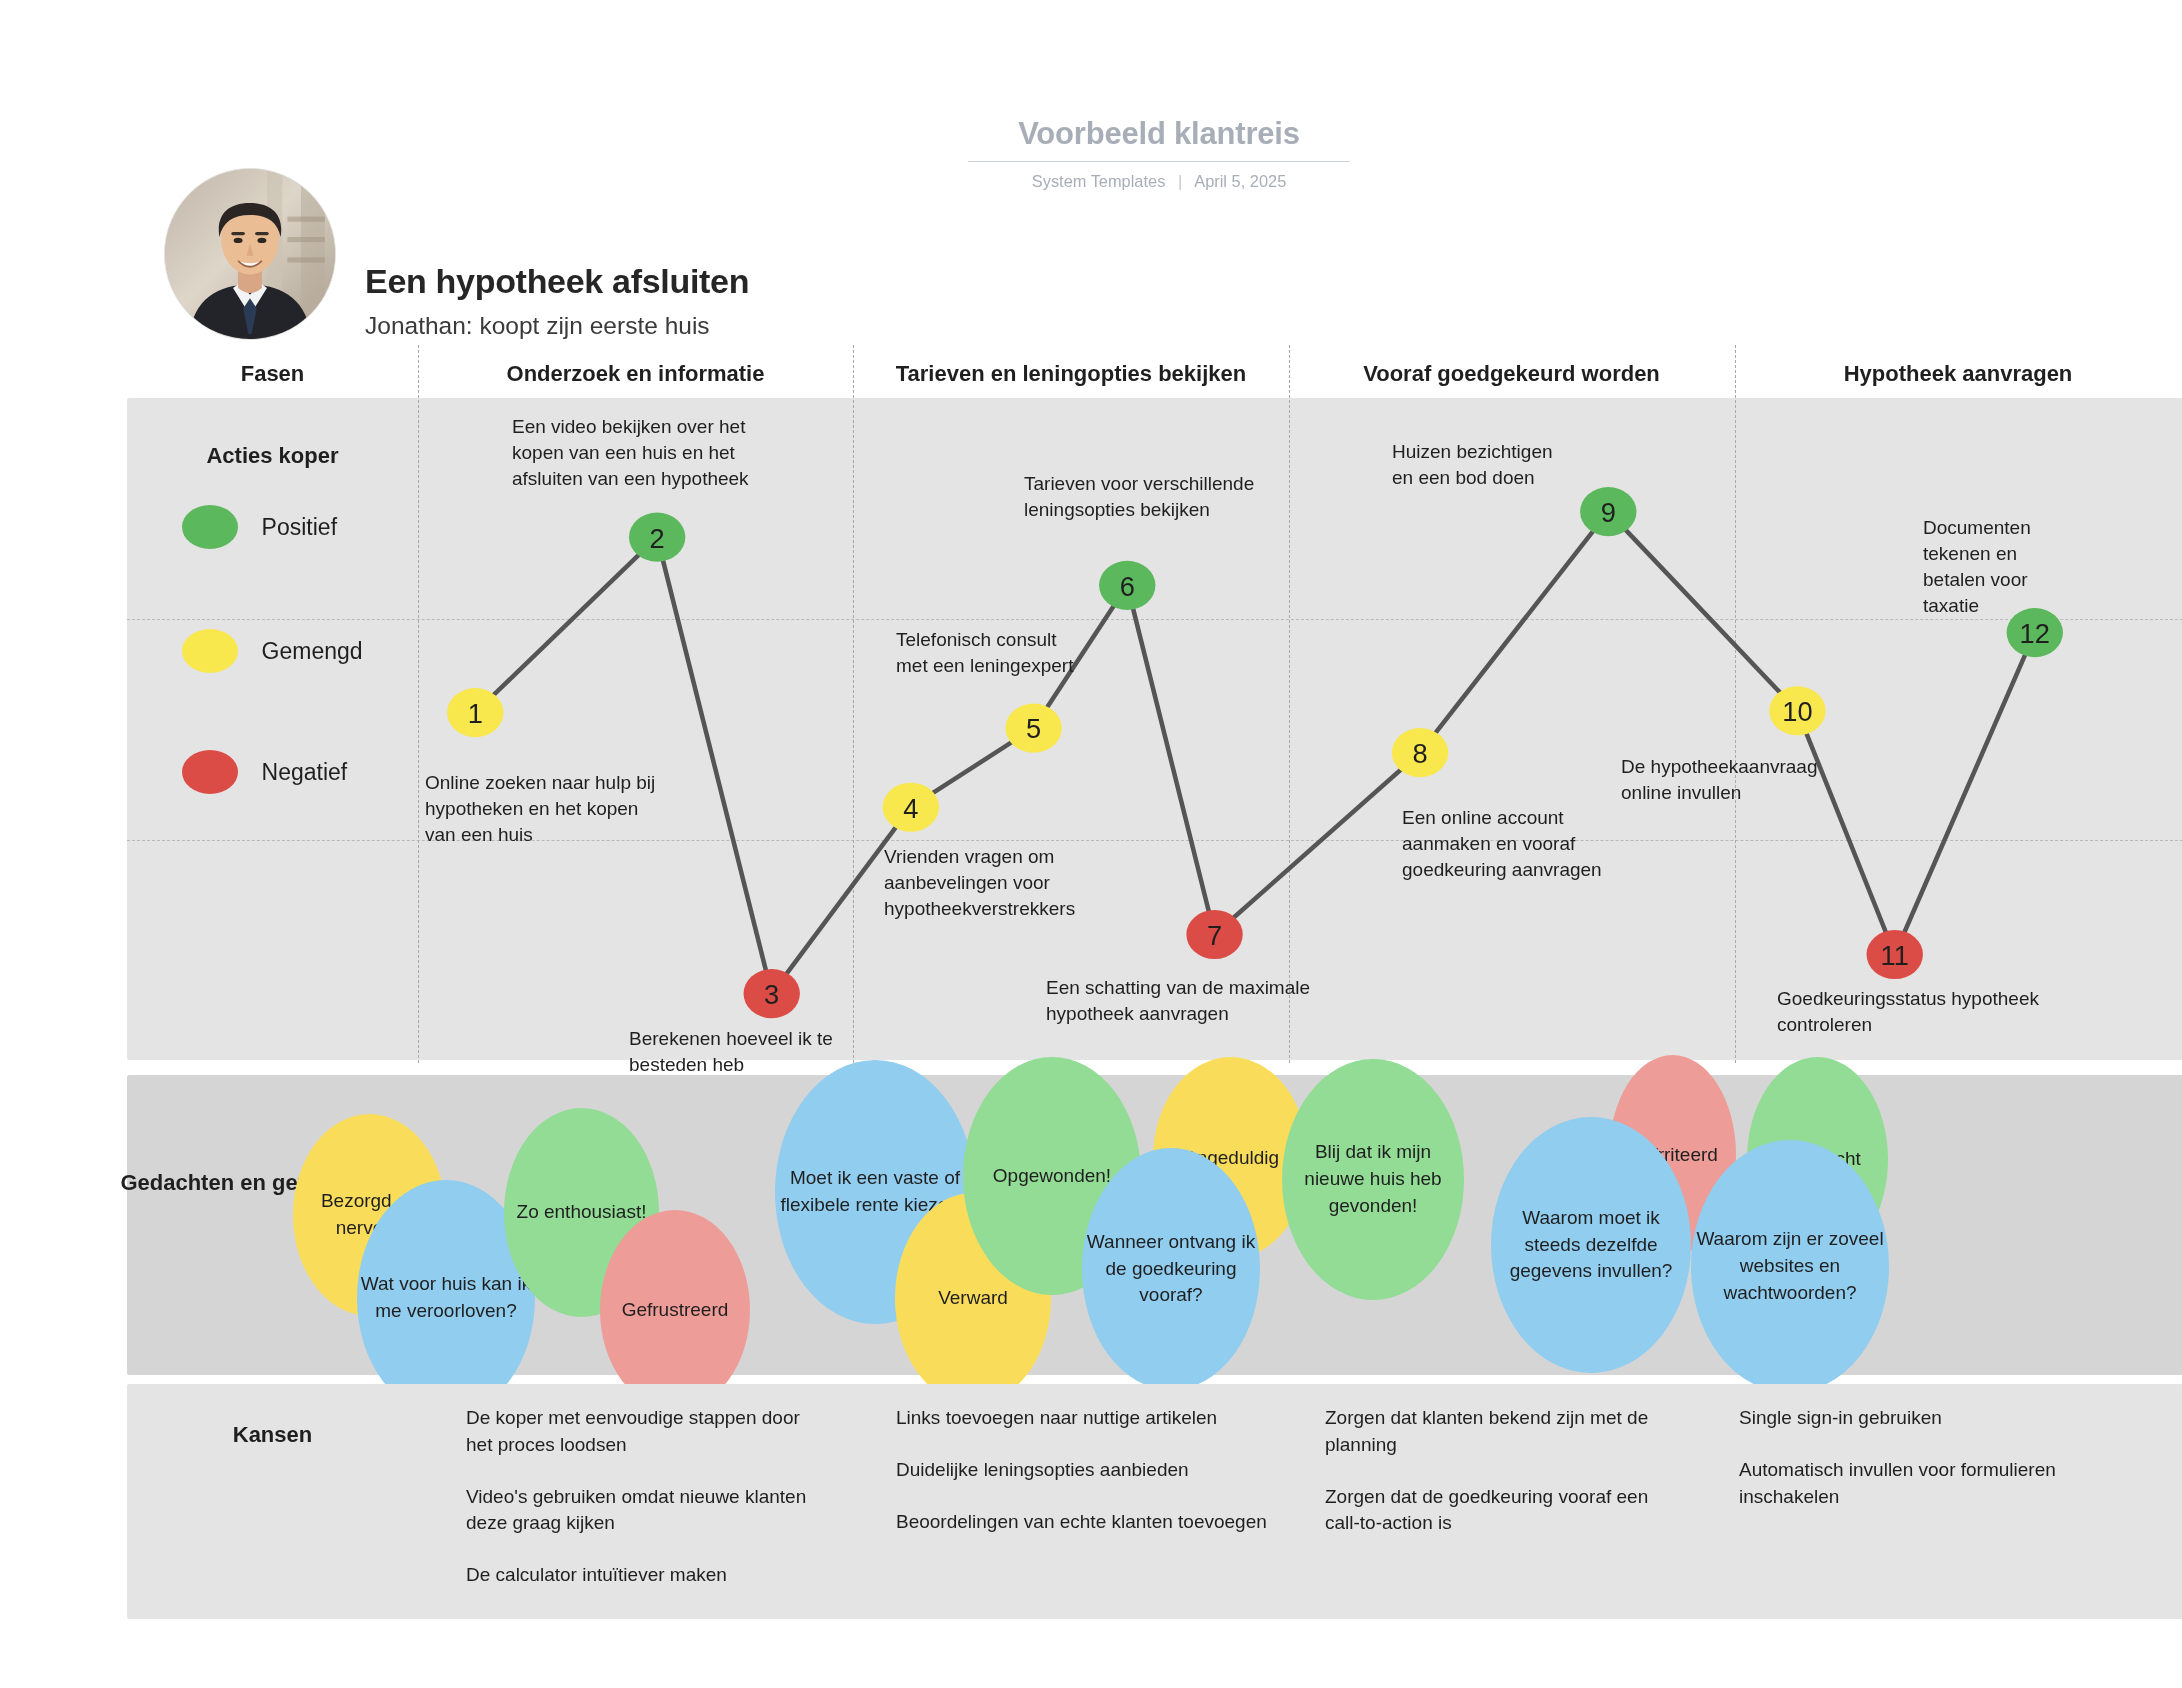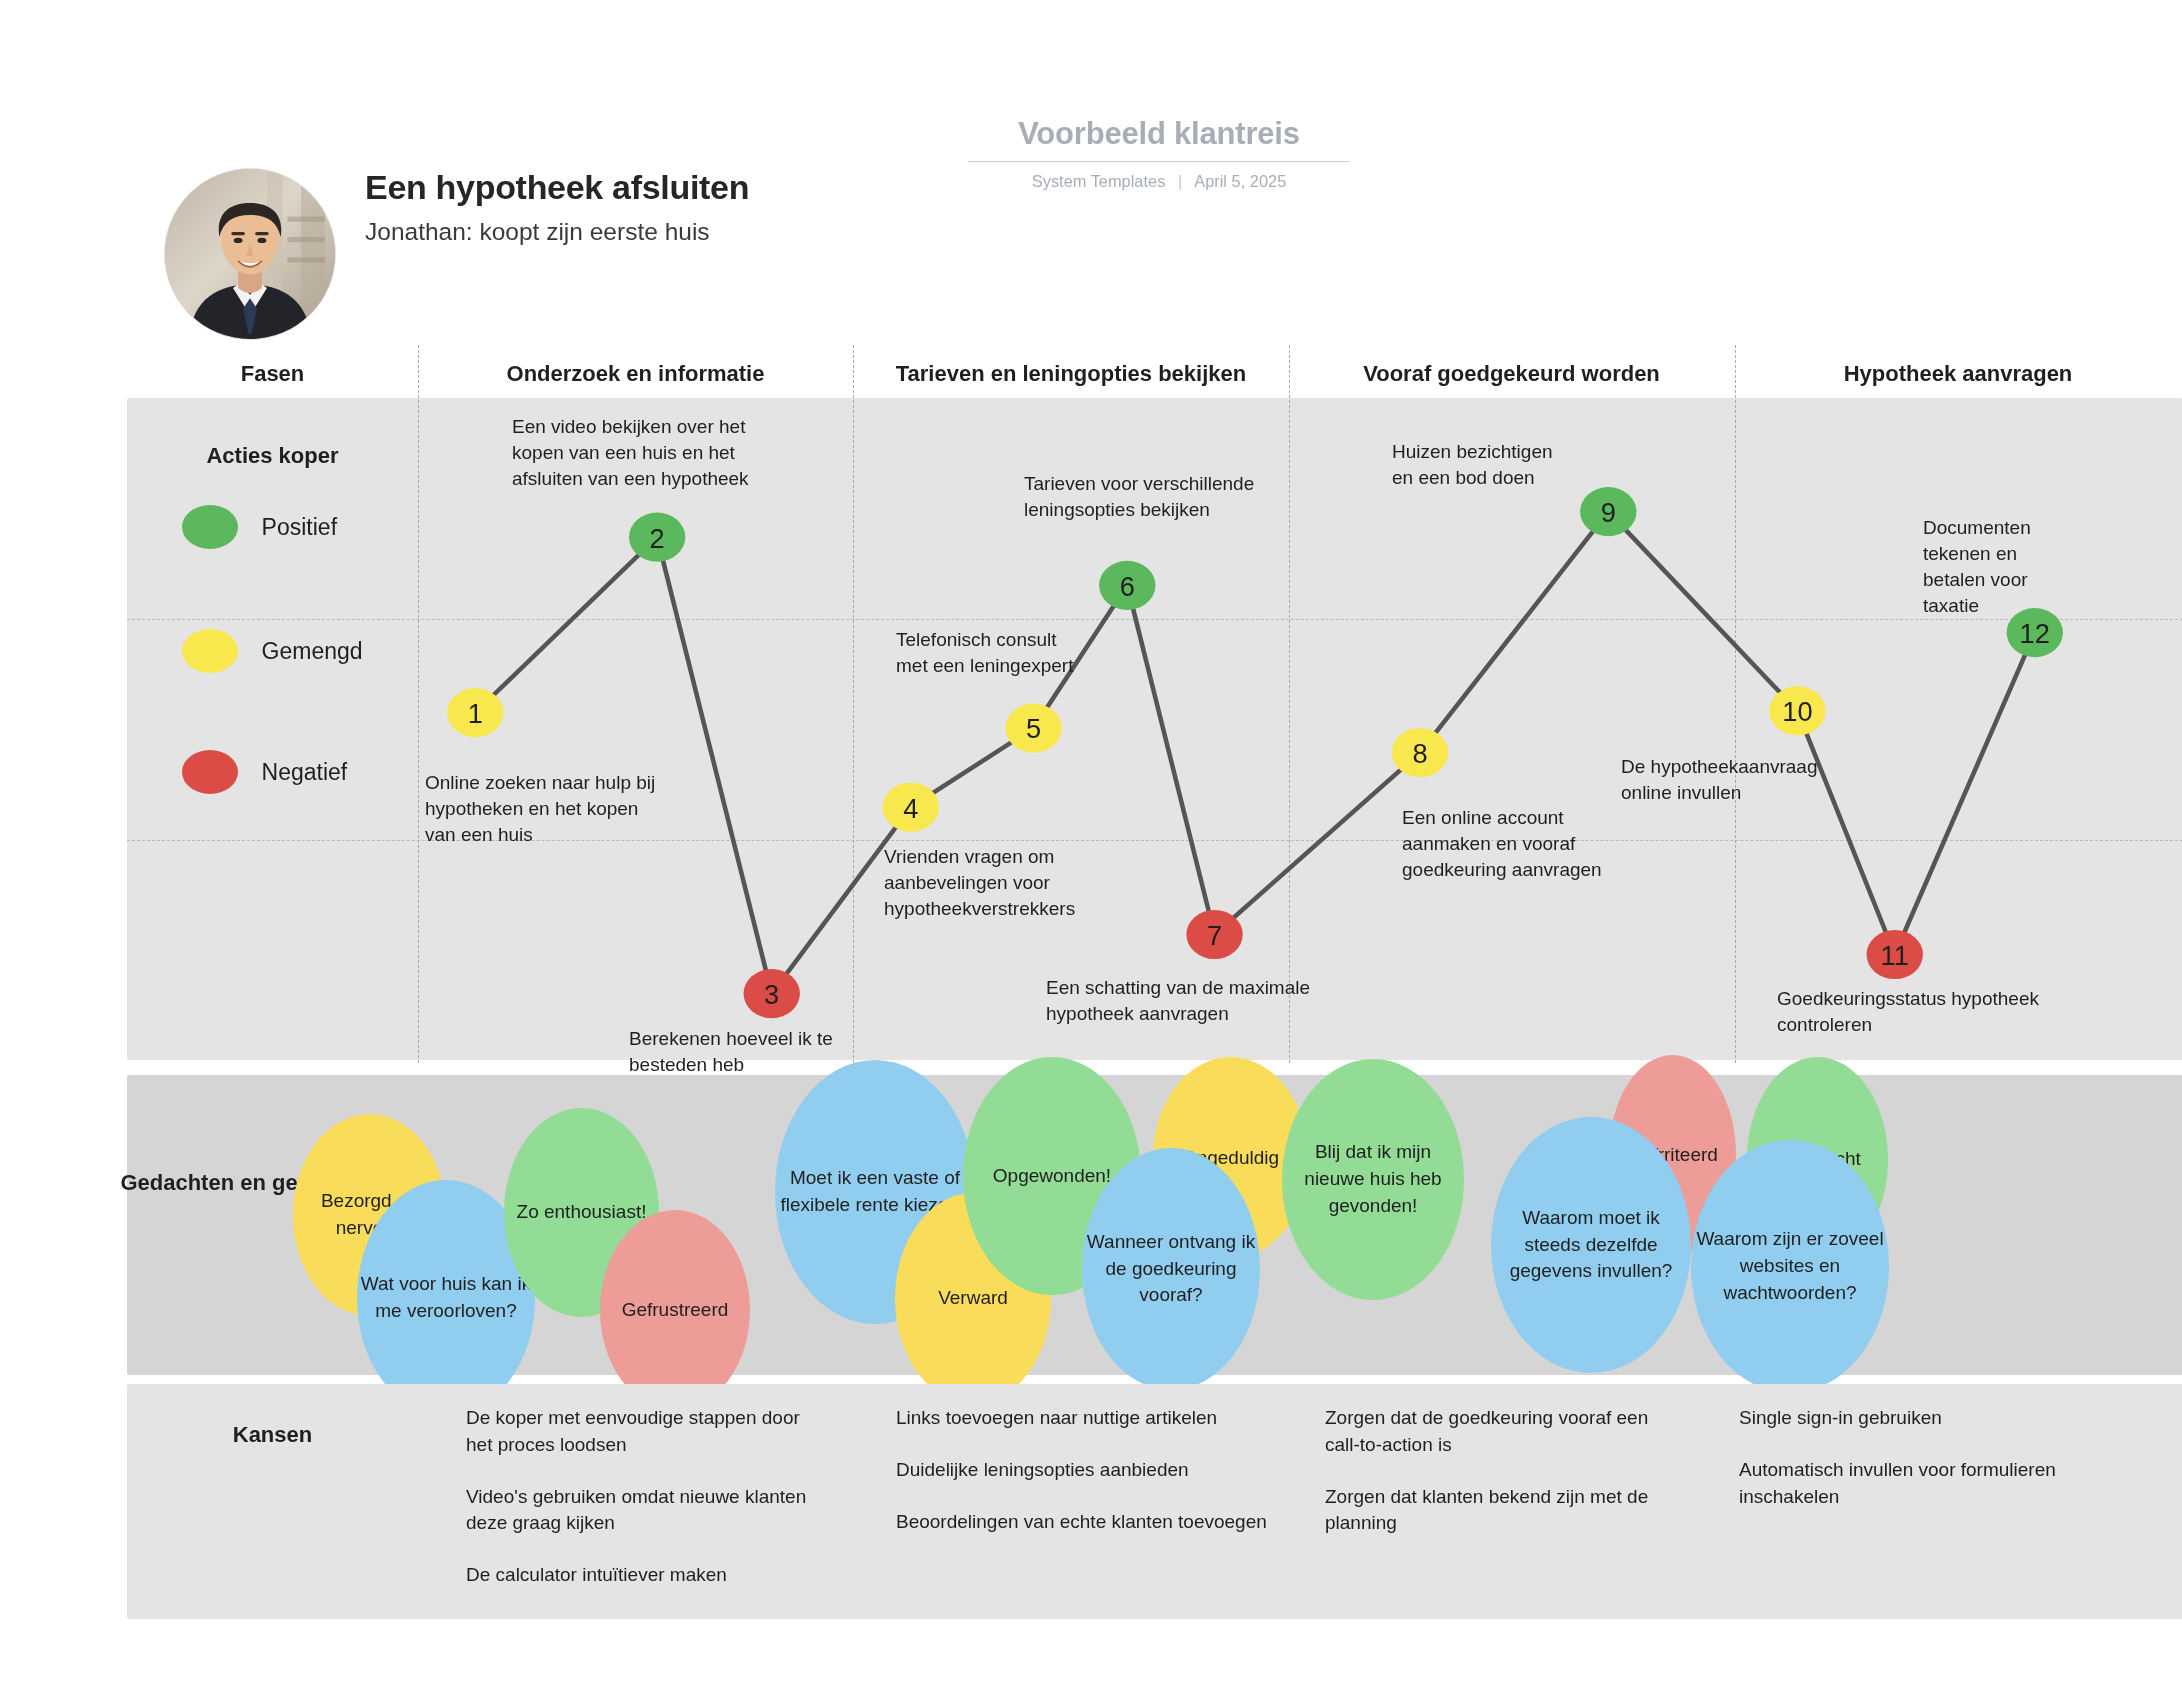--- a/index.html
+++ b/index.html
@@ -42,21 +42,21 @@
     margin: 0 8.2px;
     color: #c4c9d1;
   }
 
   
   #persona {
     position: absolute;
     left: 164px;
     top: 168px;
     display: flex;
-    align-items: flex-start;
+    align-items: flex-end;
     gap: 29px;
   }
   #avatar {
     width: 170px;
     height: 170px;
     border-radius: 50%;
     overflow: hidden;
     border: 1.8px solid #e2e2e2;
     position: relative;
     background: #cfc7bd;
@@ -375,20 +375,20 @@
   <div class="opp-item">De koper met eenvoudige stappen door het proces loodsen</div>
   <div class="opp-item">Video's gebruiken omdat nieuwe klanten deze graag kijken</div>
   <div class="opp-item">De calculator intuïtiever maken</div>
 </div>
 <div class="opp-col" style="left:880px; width:373px;">
   <div class="opp-item">Links toevoegen naar nuttige artikelen</div>
   <div class="opp-item">Duidelijke leningsopties aanbieden</div>
   <div class="opp-item">Beoordelingen van echte klanten toevoegen</div>
 </div>
 <div class="opp-col" style="left:1309px; width:355px;">
+  <div class="opp-item">Zorgen dat klanten bekend zijn met de planning</div>
   <div class="opp-item">Zorgen dat de goedkeuring vooraf een call-to-action is</div>
-  <div class="opp-item">Zorgen dat klanten bekend zijn met de planning</div>
 </div>
 <div class="opp-col" style="left:1723px; width:382px;">
   <div class="opp-item">Single sign-in gebruiken</div>
   <div class="opp-item">Automatisch invullen voor formulieren inschakelen</div>
 </div>
 
 
 </body></html>

